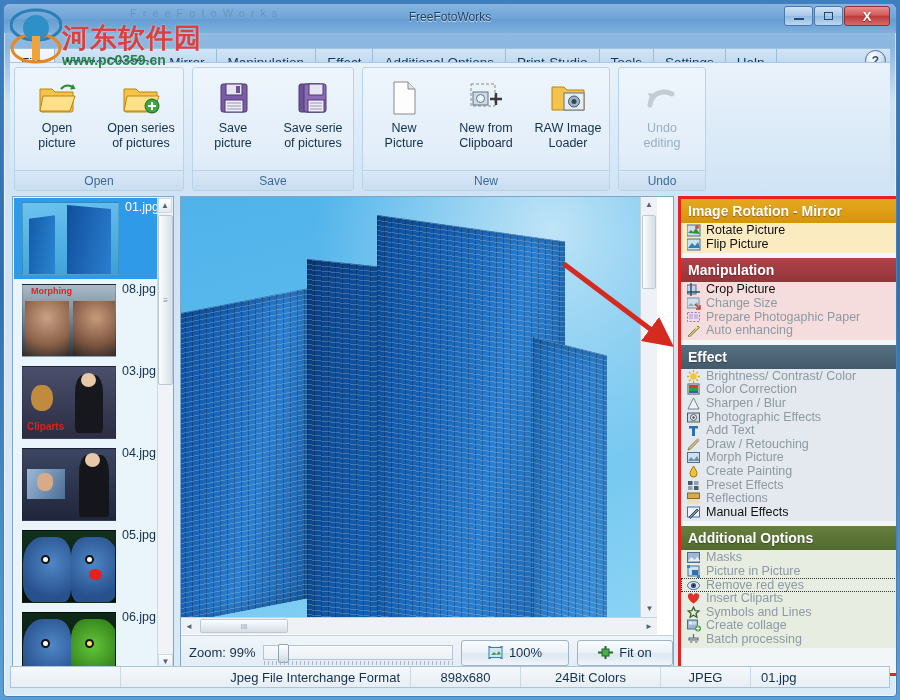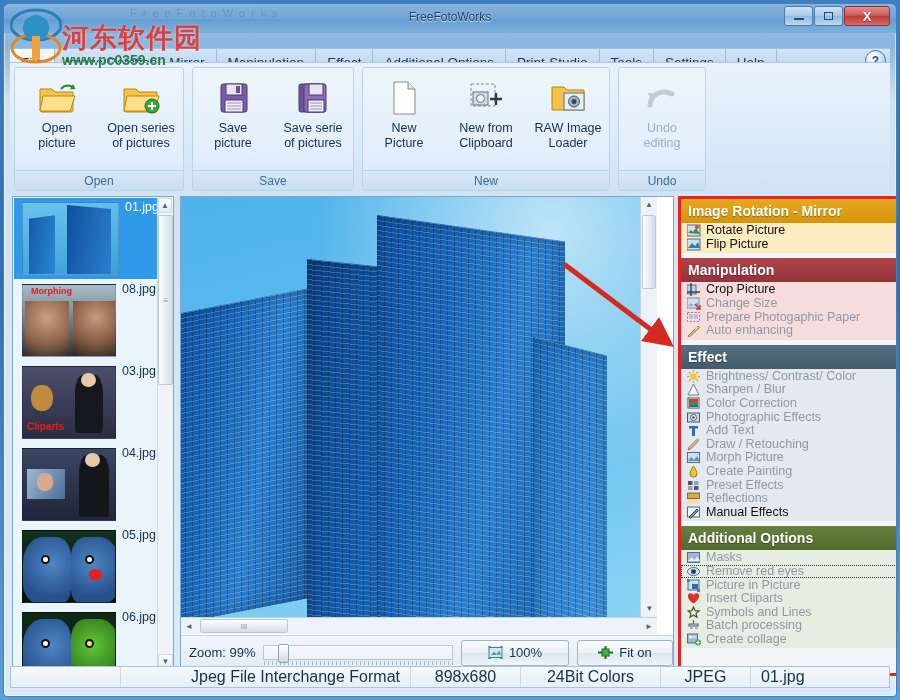--- a/index.html
+++ b/index.html
@@ -273,21 +273,21 @@
   }
 
   
   .statusbar {
     position: absolute; left: 6px; bottom: 8px; width: 880px; height: 22px;
     background: linear-gradient(180deg,#f4f8fb 0%,#e7eef5 100%);
     border: 1px solid #aac4dc;
     display: flex; align-items: center;
   }
   .statusbar .cell {
-    font-size: 16px; color: #14304d; padding: 0 10px; height: 20px;
+    font-size: 13px; color: #14304d; padding: 0 10px; height: 20px;
     display:flex; align-items:center; border-right: 1px solid #cbd9e5;
   }
   .statusbar .cell.first { width: 110px; border-right: 1px solid #cbd9e5;}
   .statusbar .cell.last { border-right: none; }
 
   
   .arrow-anno { position:absolute; left:558px; top:258px; width:120px; height:92px; z-index:60; pointer-events:none;}
 </style>
 </head>
 <body>
@@ -650,35 +650,35 @@
       <div class="sec-body" style="background:#e3e9ee;">
         <div class="mitem dim">
           <span class="mi"><svg width="14" height="13">
                   <circle cx="6.5" cy="6.5" r="3.2" fill="#f3c53a"></circle>
                   <path d="M6.5 0v2.2M6.5 10.8V13M0 6.5h2.2M10.8 6.5H13M2 2l1.6 1.6M9.4 9.4L11 11M11 2L9.4 3.6M3.6 9.4L2 11" stroke="#e0a518" stroke-width="1.3"></path>
                 </svg></span>
           <span class="ml">Brightness/ Contrast/ Color</span>
         </div>
         <div class="mitem dim">
           <span class="mi"><svg width="14" height="13">
-                  <path d="M6.5 1L12 12H1z" fill="#f1f5f8" stroke="#6f8294"></path>
-                </svg></span>
-          <span class="ml">Sharpen / Blur</span>
-        </div>
-        <div class="mitem dim">
-          <span class="mi"><svg width="14" height="13">
                   <rect x="1" y="1" width="11" height="10" fill="#fff" stroke="#555"></rect>
                   <rect x="2" y="2" width="9" height="3" fill="#d83a2c"></rect>
                   <rect x="2" y="5" width="9" height="3" fill="#2f9e3f"></rect>
                   <rect x="2" y="8" width="9" height="2" fill="#2f5fc0"></rect>
                 </svg></span>
           <span class="ml">Color Correction</span>
         </div>
         <div class="mitem dim">
           <span class="mi"><svg width="14" height="13">
+                  <path d="M6.5 1L12 12H1z" fill="#f1f5f8" stroke="#6f8294"></path>
+                </svg></span>
+          <span class="ml">Sharpen / Blur</span>
+        </div>
+        <div class="mitem dim">
+          <span class="mi"><svg width="14" height="13">
                   <rect x="0.5" y="2" width="12" height="9" fill="#cfd9e2" stroke="#4a5a6a"></rect>
                   <circle cx="6.5" cy="6.5" r="3" fill="#eef3f8" stroke="#4a5a6a"></circle>
                   <circle cx="6.5" cy="6.5" r="1.2" fill="#3a4a5a"></circle>
                 </svg></span>
           <span class="ml">Photographic Effects</span>
         </div>
         <div class="mitem dim">
           <span class="mi"><svg width="14" height="13">
                   <path d="M2 2h9v2.4H8V12H5V4.4H2z" fill="#2f6fb0"></path>
                 </svg></span>
@@ -733,65 +733,65 @@
     <div style="margin-top:5px;">
       <div class="sec-head" style="background:linear-gradient(180deg,#67803e 0%,#516a2f 100%);">Additional Options</div>
       <div class="sec-body" style="background:#e8ede2;">
         <div class="mitem dim">
           <span class="mi"><svg width="14" height="13">
                   <rect x="0.5" y="1.5" width="12" height="10" fill="#9fb8d0" stroke="#4a6f93"></rect>
                   <path d="M1 10l3.5-4 3 3 3-3.5 2.5 4.5z" fill="#e8eef4"></path>
                 </svg></span>
           <span class="ml">Masks</span>
         </div>
-        <div class="mitem dim focus">
-          <span class="mi"><svg width="14" height="13">
-                  <ellipse cx="6.5" cy="6.5" rx="6" ry="4" fill="#dfe8f0" stroke="#4a6f93"></ellipse>
-                  <circle cx="6.5" cy="6.5" r="2.6" fill="#3a5a8a"></circle>
-                  <circle cx="6.5" cy="6.5" r="1.1" fill="#1a1a2a"></circle>
-                </svg></span>
-          <span class="ml">Remove red eyes</span>
-        </div>
         <div class="mitem dim">
           <span class="mi"><svg width="14" height="13">
                   <rect x="1" y="1" width="11" height="10" fill="#cfe0ef" stroke="#4a6f93"></rect>
                   <rect x="5" y="5" width="6" height="5" fill="#2f6fb0"></rect>
                   <rect x="0" y="0" width="3" height="3" fill="#2a8ad0"></rect>
                   <rect x="10" y="10" width="3" height="3" fill="#2a8ad0"></rect>
                 </svg></span>
           <span class="ml">Picture in Picture</span>
         </div>
+        <div class="mitem dim focus">
+          <span class="mi"><svg width="14" height="13">
+                  <ellipse cx="6.5" cy="6.5" rx="6" ry="4" fill="#dfe8f0" stroke="#4a6f93"></ellipse>
+                  <circle cx="6.5" cy="6.5" r="2.6" fill="#3a5a8a"></circle>
+                  <circle cx="6.5" cy="6.5" r="1.1" fill="#1a1a2a"></circle>
+                </svg></span>
+          <span class="ml">Remove red eyes</span>
+        </div>
         <div class="mitem dim">
           <span class="mi"><svg width="14" height="13">
                   <path d="M6.5 11.5S1 8 1 4.7A2.8 2.8 0 0 1 6.5 3.4 2.8 2.8 0 0 1 12 4.7c0 3.3-5.5 6.8-5.5 6.8z" fill="#e0302a"></path>
                 </svg></span>
           <span class="ml">Insert Cliparts</span>
         </div>
         <div class="mitem dim">
           <span class="mi"><svg width="14" height="13">
                   <path d="M6.5 1l1.6 3.6 3.9.3-3 2.6.95 3.8-3.45-2.1L3.05 11.3 4 7.5 1 4.9l3.9-.3z" fill="none" stroke="#3a5a2a" stroke-width="1.2"></path>
                 </svg></span>
           <span class="ml">Symbols and Lines</span>
-        </div>
-        <div class="mitem dim">
-          <span class="mi"><svg width="14" height="13">
-                  <path d="M6.5 1v4M2 5h9v2H2z" stroke="#5a6a7a" stroke-width="1.2" fill="#c8d4de"></path>
-                  <path d="M3 9h2.5M8 9h2.5" stroke="#5a6a7a" stroke-width="1.2"></path>
-                </svg></span>
-          <span class="ml">Batch processing</span>
         </div>
         <div class="mitem dim">
           <span class="mi"><svg width="14" height="13">
                   <rect x="0.5" y="1" width="10" height="9" fill="#9fb8d0" stroke="#4a6f93"></rect>
                   <rect x="2" y="2.5" width="3.4" height="3" fill="#e8eef4"></rect>
                   <rect x="6" y="2.5" width="3.4" height="3" fill="#d0dbe6"></rect>
                   <circle cx="11" cy="9.5" r="3" fill="#3fa53f"></circle>
                   <path d="M11 7.6v3.8M9.1 9.5h3.8" stroke="#fff" stroke-width="1.2"></path>
                 </svg></span>
           <span class="ml">Create collage</span>
+        </div>
+        <div class="mitem dim">
+          <span class="mi"><svg width="14" height="13">
+                  <path d="M6.5 1v4M2 5h9v2H2z" stroke="#5a6a7a" stroke-width="1.2" fill="#c8d4de"></path>
+                  <path d="M3 9h2.5M8 9h2.5" stroke="#5a6a7a" stroke-width="1.2"></path>
+                </svg></span>
+          <span class="ml">Batch processing</span>
         </div>
       </div>
     </div>
   </div>
 
   <div class="statusbar">
     <div class="cell first"></div>
     <div class="cell" style="width:290px;justify-content:flex-end;">Jpeg File Interchange Format</div>
     <div class="cell" style="width:110px;justify-content:center;">898x680</div>
     <div class="cell" style="width:140px;justify-content:center;">24Bit Colors</div>

